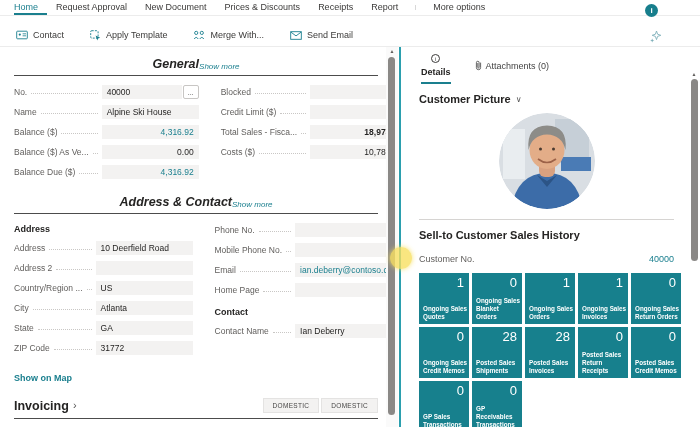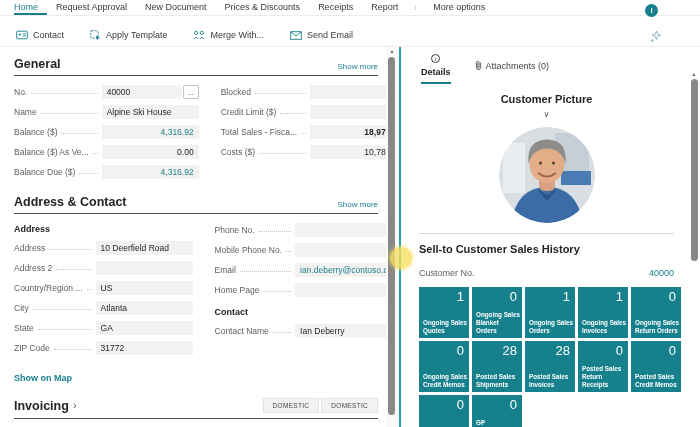--- a/index.html
+++ b/index.html
@@ -35,21 +35,21 @@
   .sb-thumb { position:absolute; left:2px; width:7px; background:#8a8886; border-radius:3.5px; }
   .sb-left .sb-thumb { top:10px; height:358px; }
   .sb-right .sb-thumb { top:32px; height:182px; }
   .panel-divider { position:absolute; top:47px; left:399px; width:2px; bottom:0; background:#2b9fae; }
   .right-panel { position:absolute; top:47px; left:401px; right:0; bottom:0;
     padding:0 26px 0 18px; overflow:hidden; background:#fff; }
   .click-dot { position:absolute; left:390px; top:247px; width:22px; height:22px; border-radius:50%;
     background:rgba(247,224,96,0.8); box-shadow:0 0 5px rgba(247,224,96,0.9); z-index:20; pointer-events:none; }
 
   
-  .sec-head { display:flex; align-items:flex-end; justify-content:space-between; }
+  .sec-head { display:flex; align-items:flex-end; justify-content:center;font-style:italic; }
   .sec-title { font-size:12.5px; font-weight:bold; color:#252423; }
   .show-more { font-size:8px; color:#1a7f8e; cursor:pointer; }
   .sec-rule { border:none; border-top:1px solid #4c4c4c; margin-top:4px; }
   .cols { display:flex; gap:22px; margin-top:9px; }
   .col { flex:1; display:flex; flex-direction:column; gap:6px; }
   .frow { display:flex; align-items:center; height:14px; }
   .flabel { font-size:8.5px; color:#605e5c; white-space:nowrap; flex-shrink:0; }
   .leader { flex:1; min-width:5px; height:1px; border-bottom:1px dotted #c9c7c5; margin:3px 4px 0; }
   .fbox { width:97px; height:14px; background:#f3f2f1; font-size:8.5px; color:#252423;
     display:flex; align-items:center; padding:0 5px; flex-shrink:0; overflow:hidden; white-space:nowrap; }
@@ -72,21 +72,21 @@
     color:#474645; padding:3px 9px; white-space:nowrap; }
 
   
   .tabs { display:flex; gap:24px; padding-left:2px; }
   .tab { display:flex; align-items:center; gap:4px; font-size:9px; color:#444;
     padding:7px 0 5px; border-bottom:2px solid transparent; cursor:pointer; }
   .tab.active { font-weight:bold; color:#252423; border-bottom-color:#1a7f8e;flex-direction:column; }
   .info-ic { width:9px; height:9px; border-radius:50%; border:1px solid #3b3a39; font-size:6px;
     font-weight:normal; display:flex; align-items:center; justify-content:center; color:#3b3a39; }
   .cp-head { margin-top:9px; display:flex; align-items:center; gap:5px; font-size:11px;
-    font-weight:bold; color:#252423;flex-direction:column; }
+    font-weight:bold; color:#252423; }
   .cp-chev { font-size:8px; color:#555; font-weight:normal; }
   .photo-wrap { display:flex; justify-content:center; margin-top:8px; }
   .photo { width:96px; height:96px; border-radius:50%; overflow:hidden; }
   .photo-divider { border:none; border-top:1px solid #d6d4d2; margin-top:10px; }
   .sh-title { margin-top:9px; font-size:11px; font-weight:bold; color:#252423; }
   .custno-row { display:flex; justify-content:space-between; align-items:center; margin-top:13px; font-size:9px; }
   .custno-label { color:#605e5c; }
   .custno-value { color:#1a7f8e; cursor:pointer; }
   .tiles { margin-top:9px; display:grid; grid-template-columns:repeat(5,50px); gap:3px; }
   .tile { width:50px; height:51px; background:#17808d; position:relative; color:#fff; cursor:pointer; }

